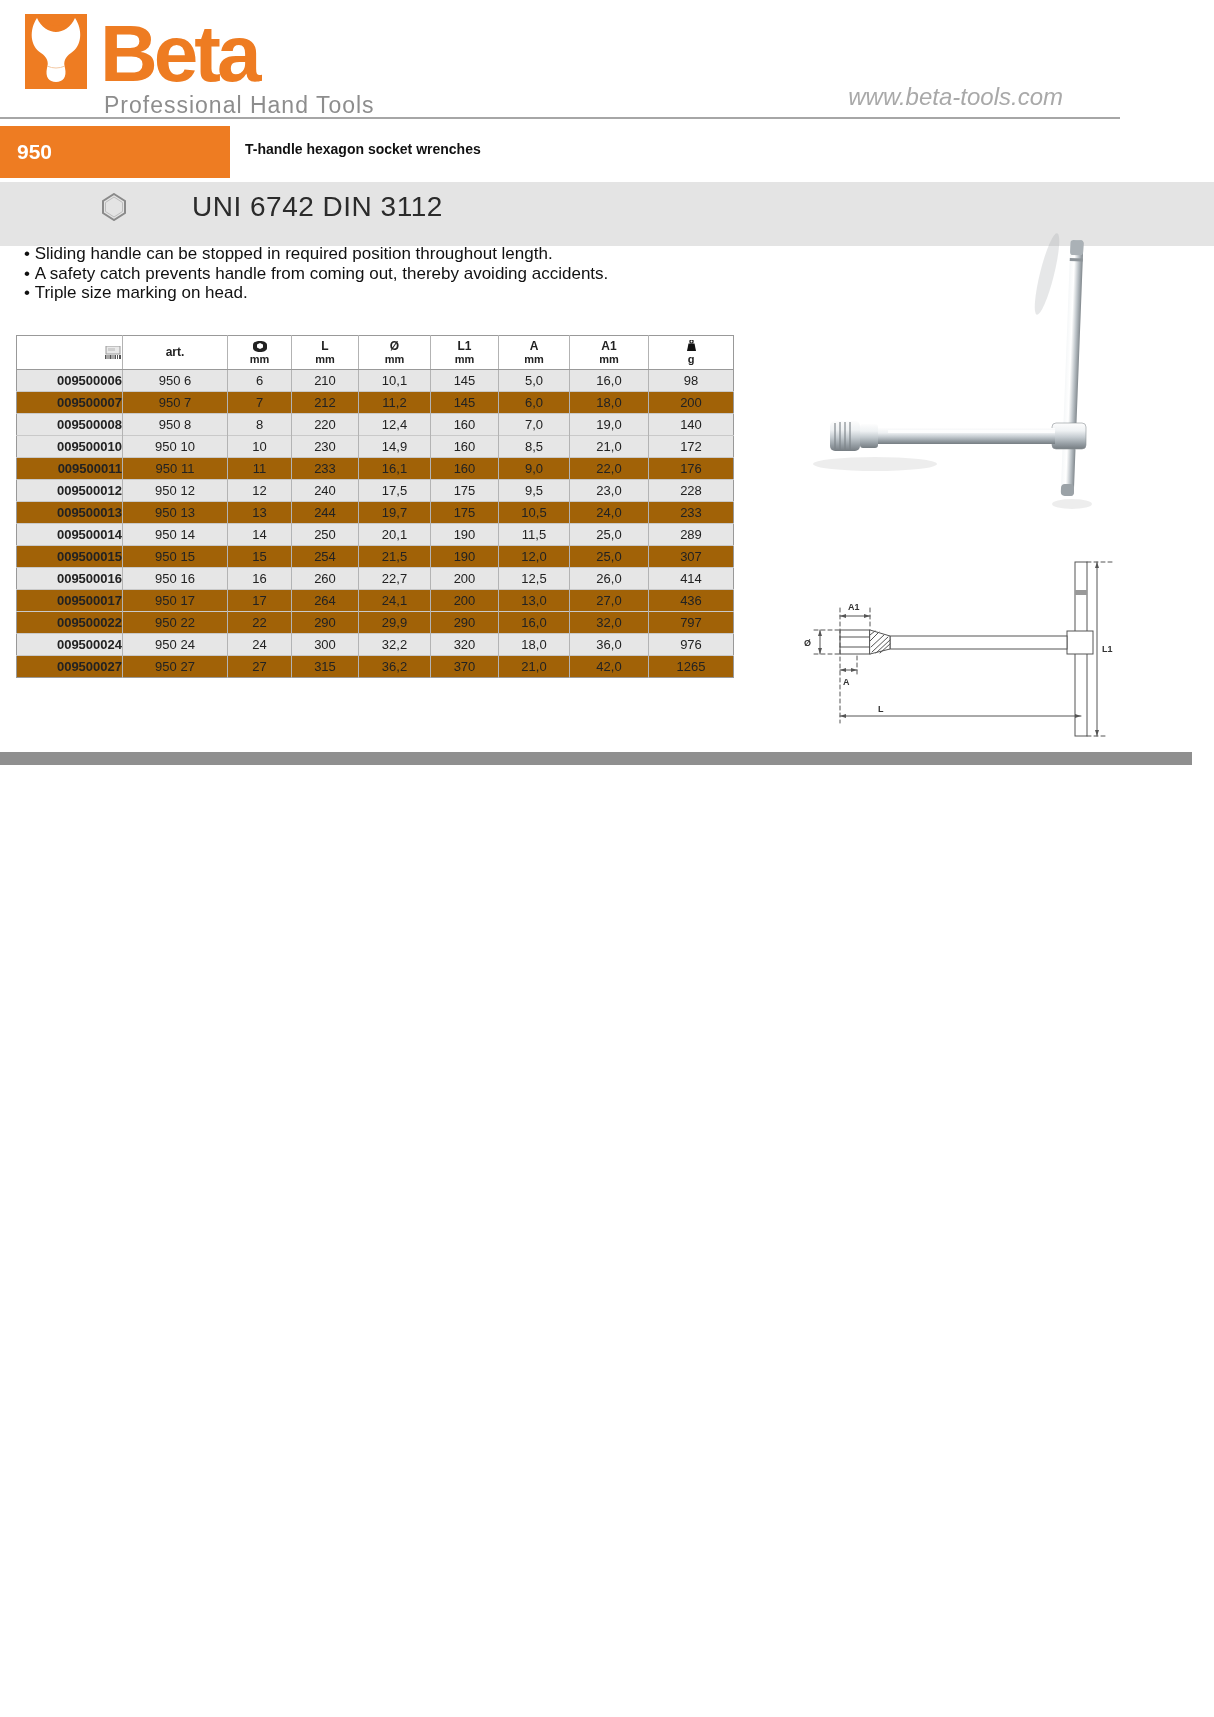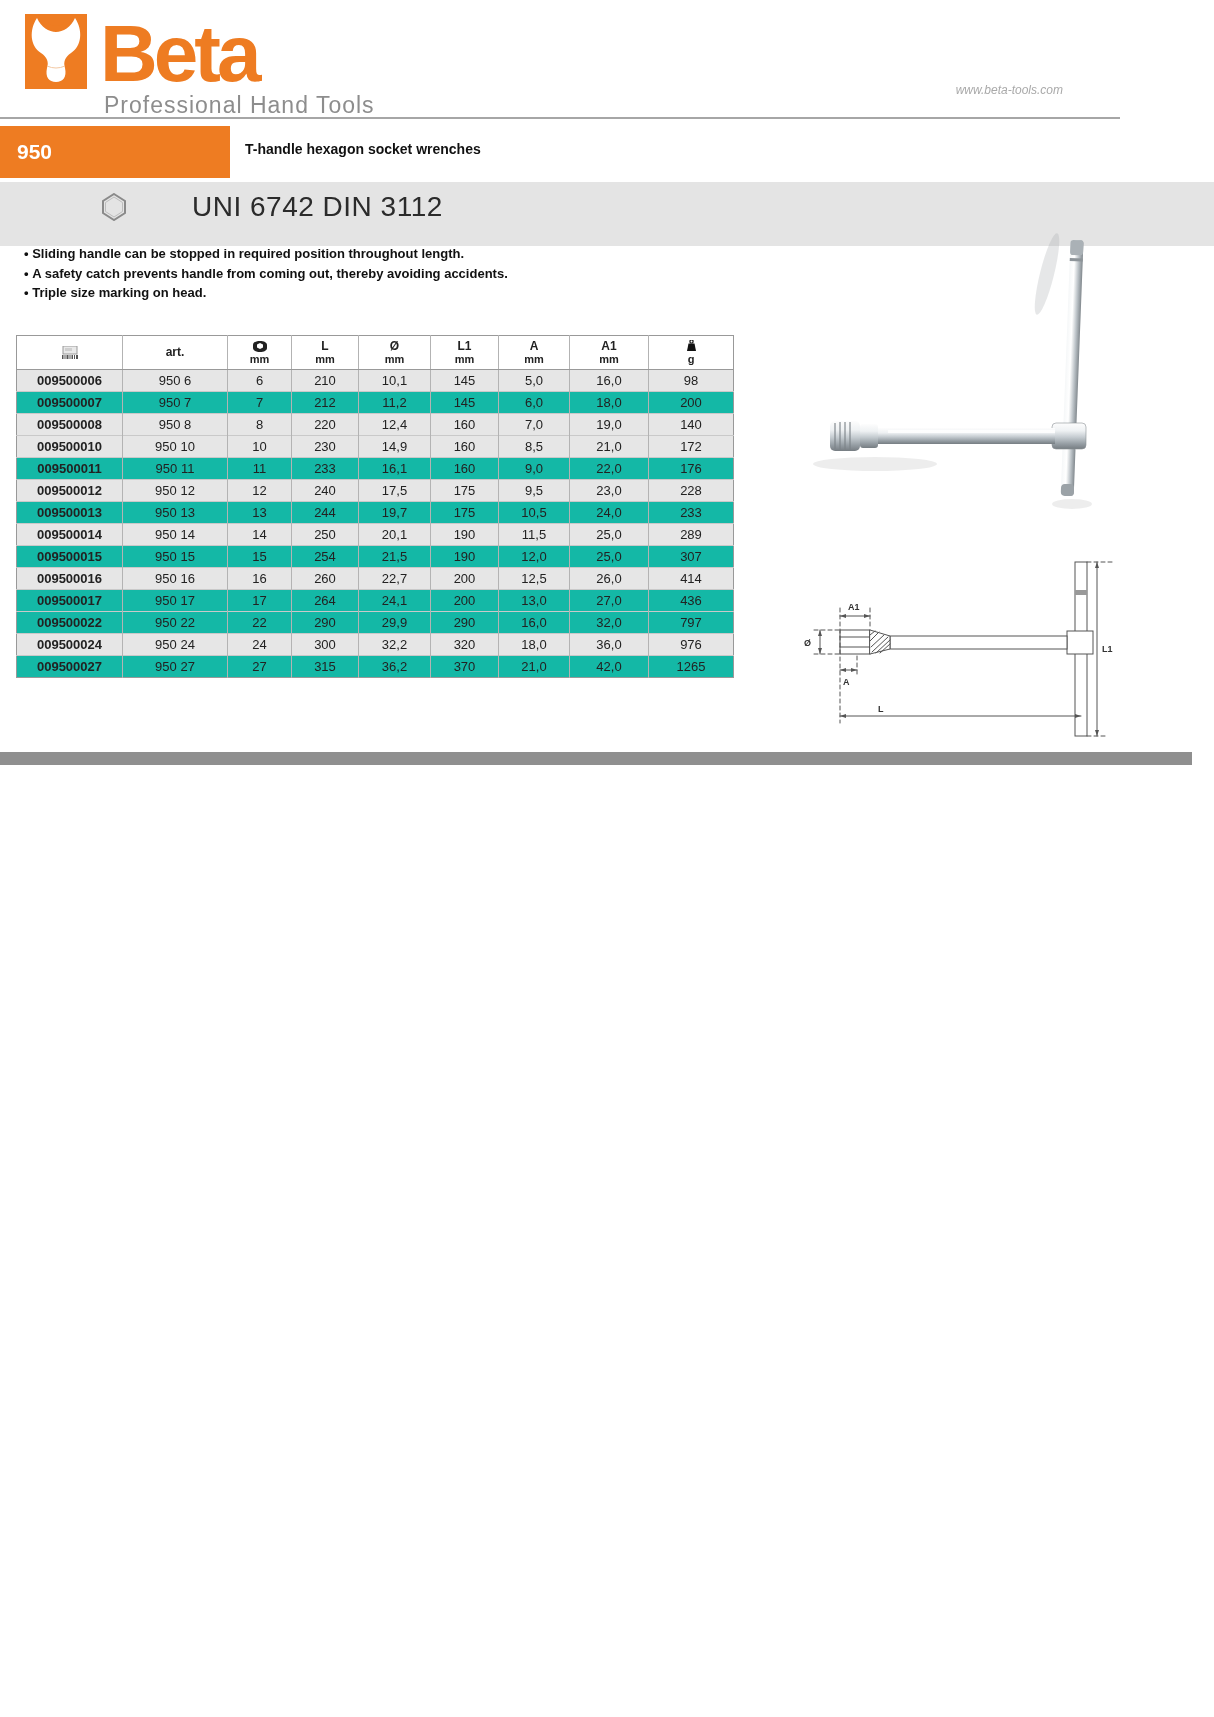--- a/index.html
+++ b/index.html
@@ -3,43 +3,43 @@
 <meta charset="utf-8">
 <style>
   html,body{margin:0;padding:0;background:#fff;}
   body{width:1214px;height:1717px;position:relative;font-family:"Liberation Sans",sans-serif;color:#1a1a1a;overflow:hidden;}
   .abs{position:absolute;}
 
   
   .logo-box{left:25px;top:14px;width:62px;height:76px;}
   .wordmark{left:100px;top:8px;font-size:80px;font-weight:bold;letter-spacing:-4px;color:var(--accent);line-height:92px;}
   .tagline{left:104px;top:92px;font-size:23px;letter-spacing:1px;color:#8d8d8d;}
-  .website{left:0;top:83px;width:1063px;text-align:right;font-size:12px;font-style:italic;color:#a9a9a9;}
+  .website{left:0;top:83px;width:1063px;text-align:right;font-size:24px;font-style:italic;color:#a9a9a9;}
   .header-rule{left:0;top:117px;width:1120px;height:2px;background:#a6a6a6;}
 
   
   .banner{left:0;top:126px;width:1214px;height:52px;background:#fff;}
   .banner-orange{left:0;top:0;width:230px;height:52px;background:var(--accent);}
   .banner-model{left:17px;top:14px;font-size:21px;font-weight:bold;color:#fff;}
   .banner-title{left:245px;top:15px;font-size:14px;font-weight:bold;color:#111;}
 
   
   .std-band{left:0;top:182px;width:1214px;height:64px;background:var(--band);}
   .hex-icon{left:101px;top:11px;width:26px;height:28px;}
   .std-label{left:192px;top:9px;font-size:28px;color:#2b2b2b;letter-spacing:.5px;}
 
   
   .features{left:24px;top:244px;width:700px;list-style:none;margin:0;padding:0;}
-  .features li{font-size:13px;line-height:19.5px;color:#111;font-weight:bold;}
+  .features li{font-size:17px;line-height:19.5px;color:#111;}
   .features li::before{content:"\2022\00a0";}
 
   
-  .spec-table{left:16px;top:335px;border-collapse:collapse;table-layout:fixed;background:#14b8a6;border:1px solid #999;}
+  .spec-table{left:16px;top:335px;border-collapse:collapse;table-layout:fixed;background:#a16207;border:1px solid #999;}
   .spec-table th,.spec-table td{border-left:1px solid #b3b3b3;padding:0;text-align:center;vertical-align:middle;}
-  .spec-table th:first-child,.spec-table td:first-child{border-left:none;}
+  .spec-table th:first-child,.spec-table td:first-child{border-left:none;text-align:right;}
   .spec-table thead th{height:33px;border-bottom:1px solid #999;background:#fff;}
   .spec-table tbody td{height:21px;font-size:13px;color:#222;border-top:1px solid #c9c9c9;}
   .spec-table tbody tr:first-child td{border-top:none;}
   .spec-table tbody tr.alt{background:var(--altrow);}
   .spec-table td.code{font-weight:bold;}
   .th-label{display:block;font-size:12px;font-weight:bold;color:#222;line-height:13px;}
   .th-unit{display:block;font-size:11px;font-weight:bold;color:#222;line-height:12px;}
   .th-icon{display:block;margin:0 auto 1px auto;line-height:0;}
 
   

